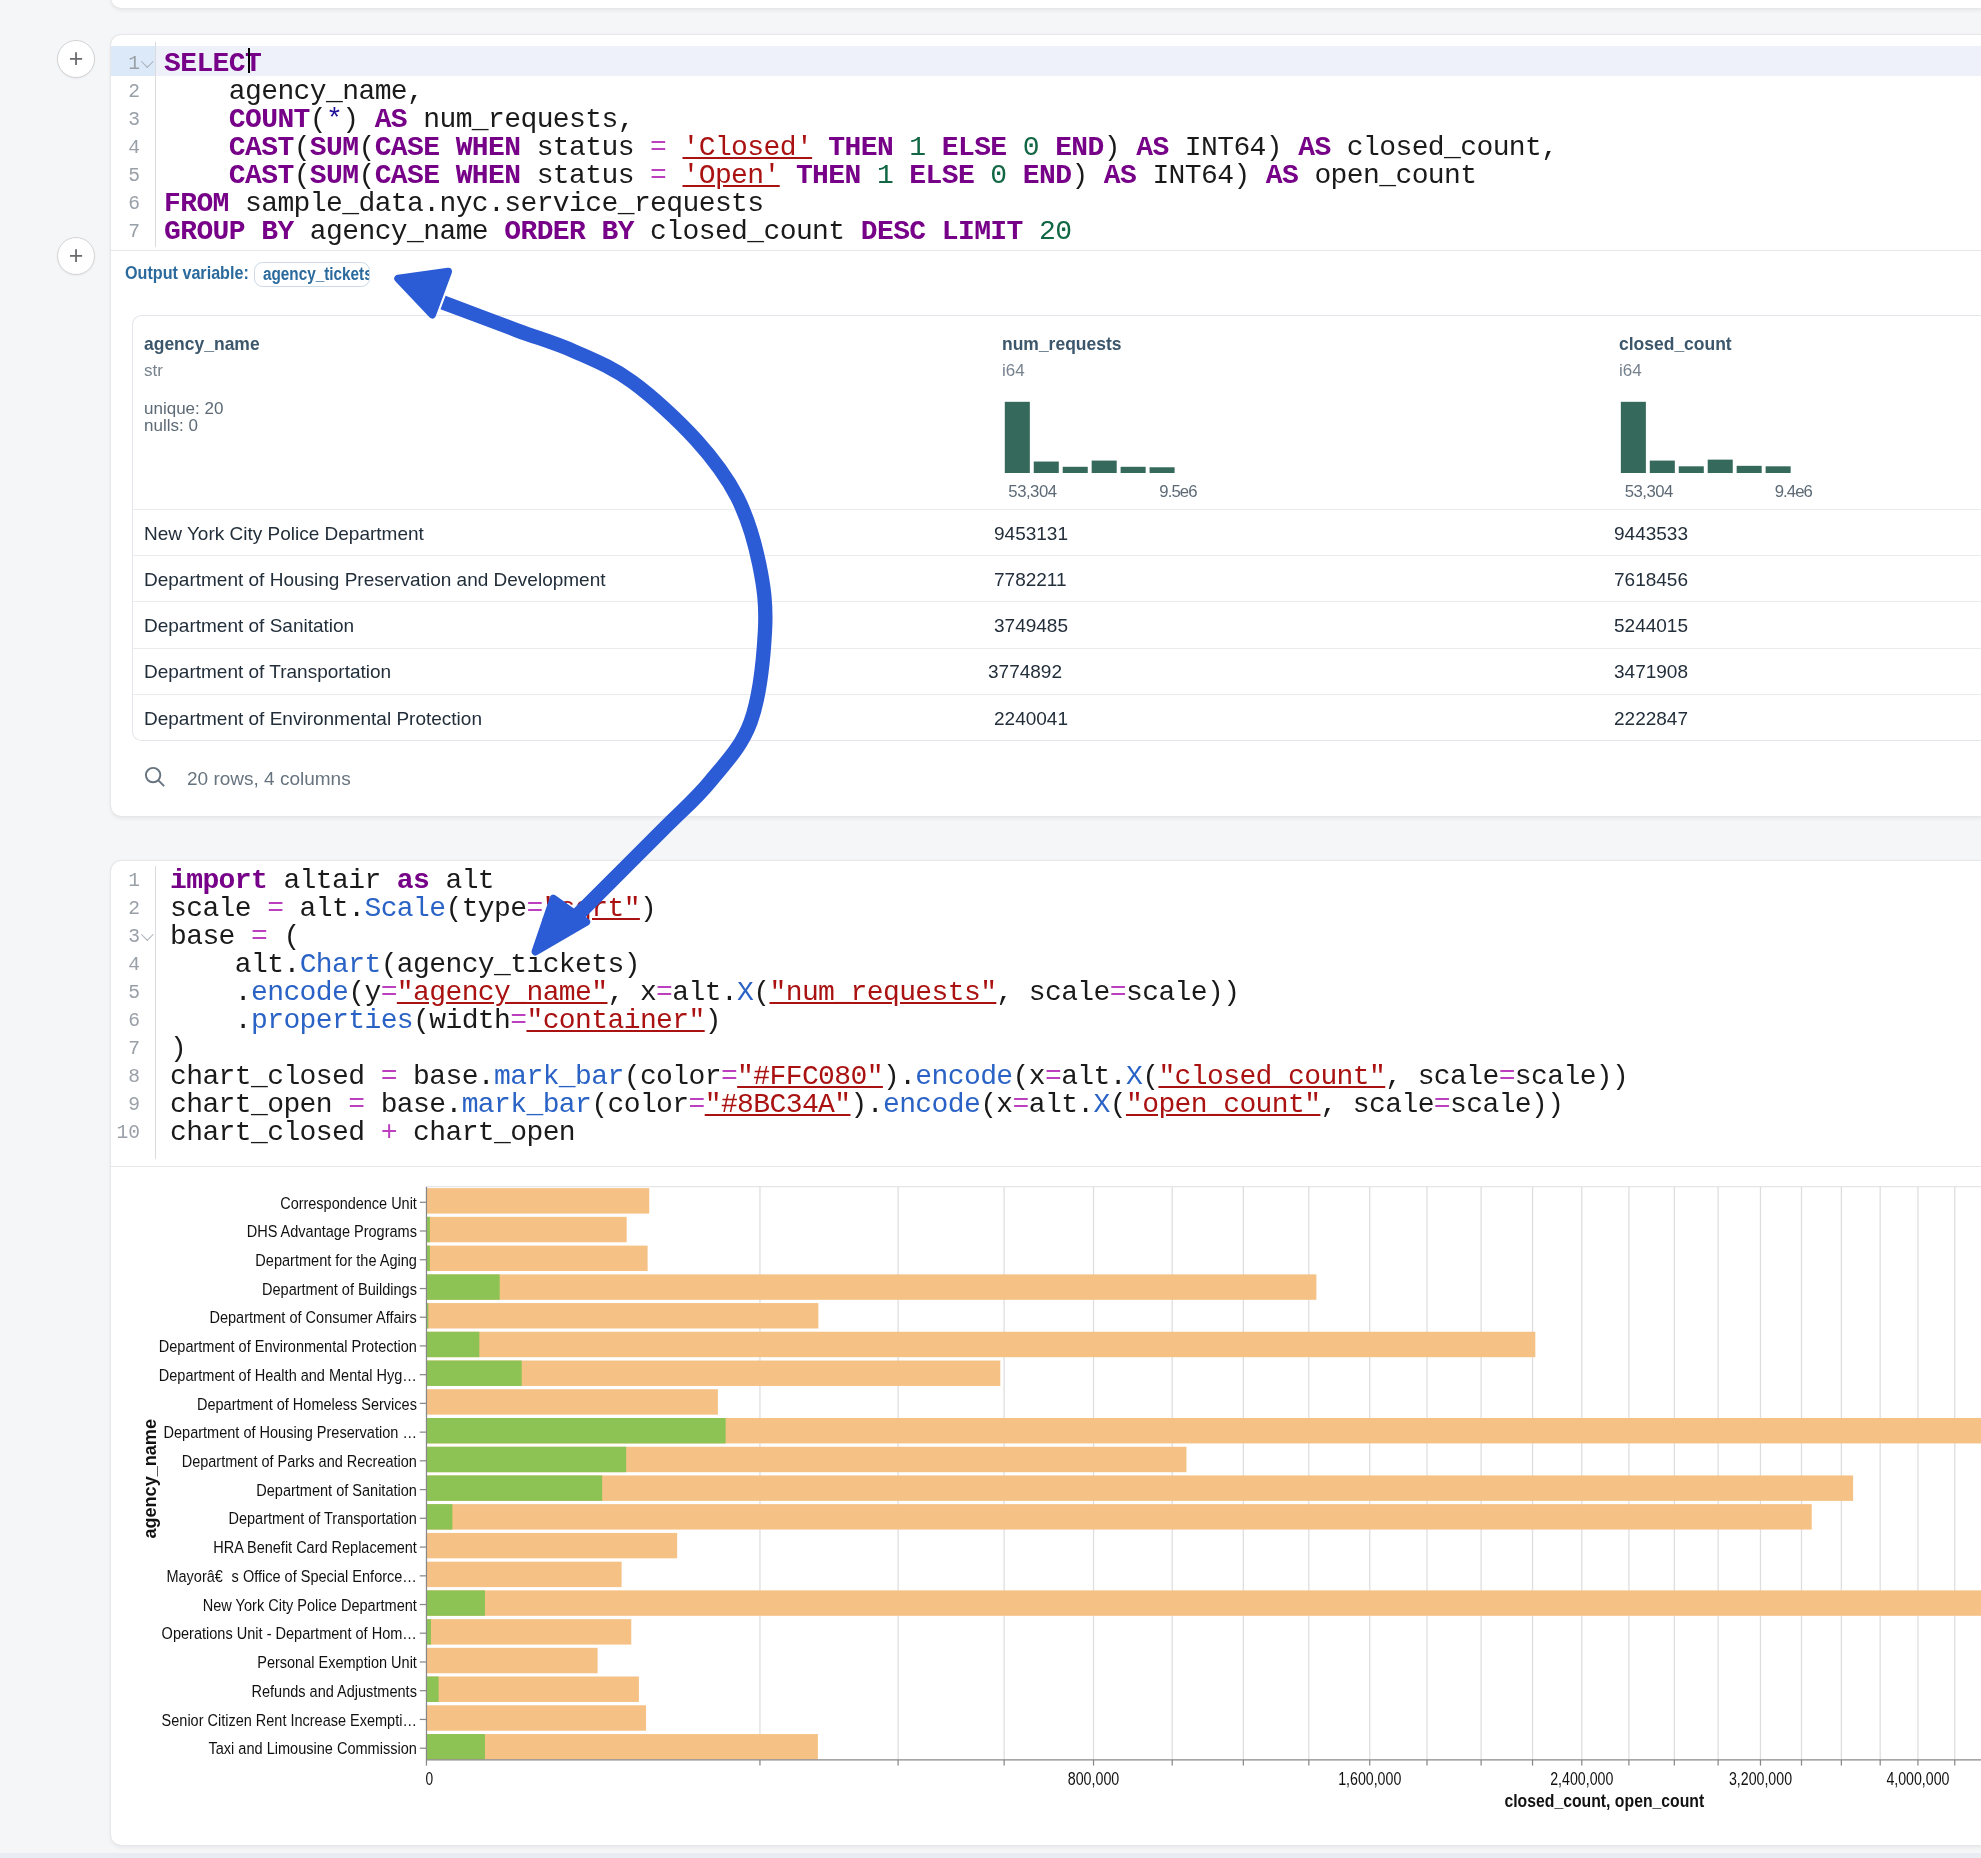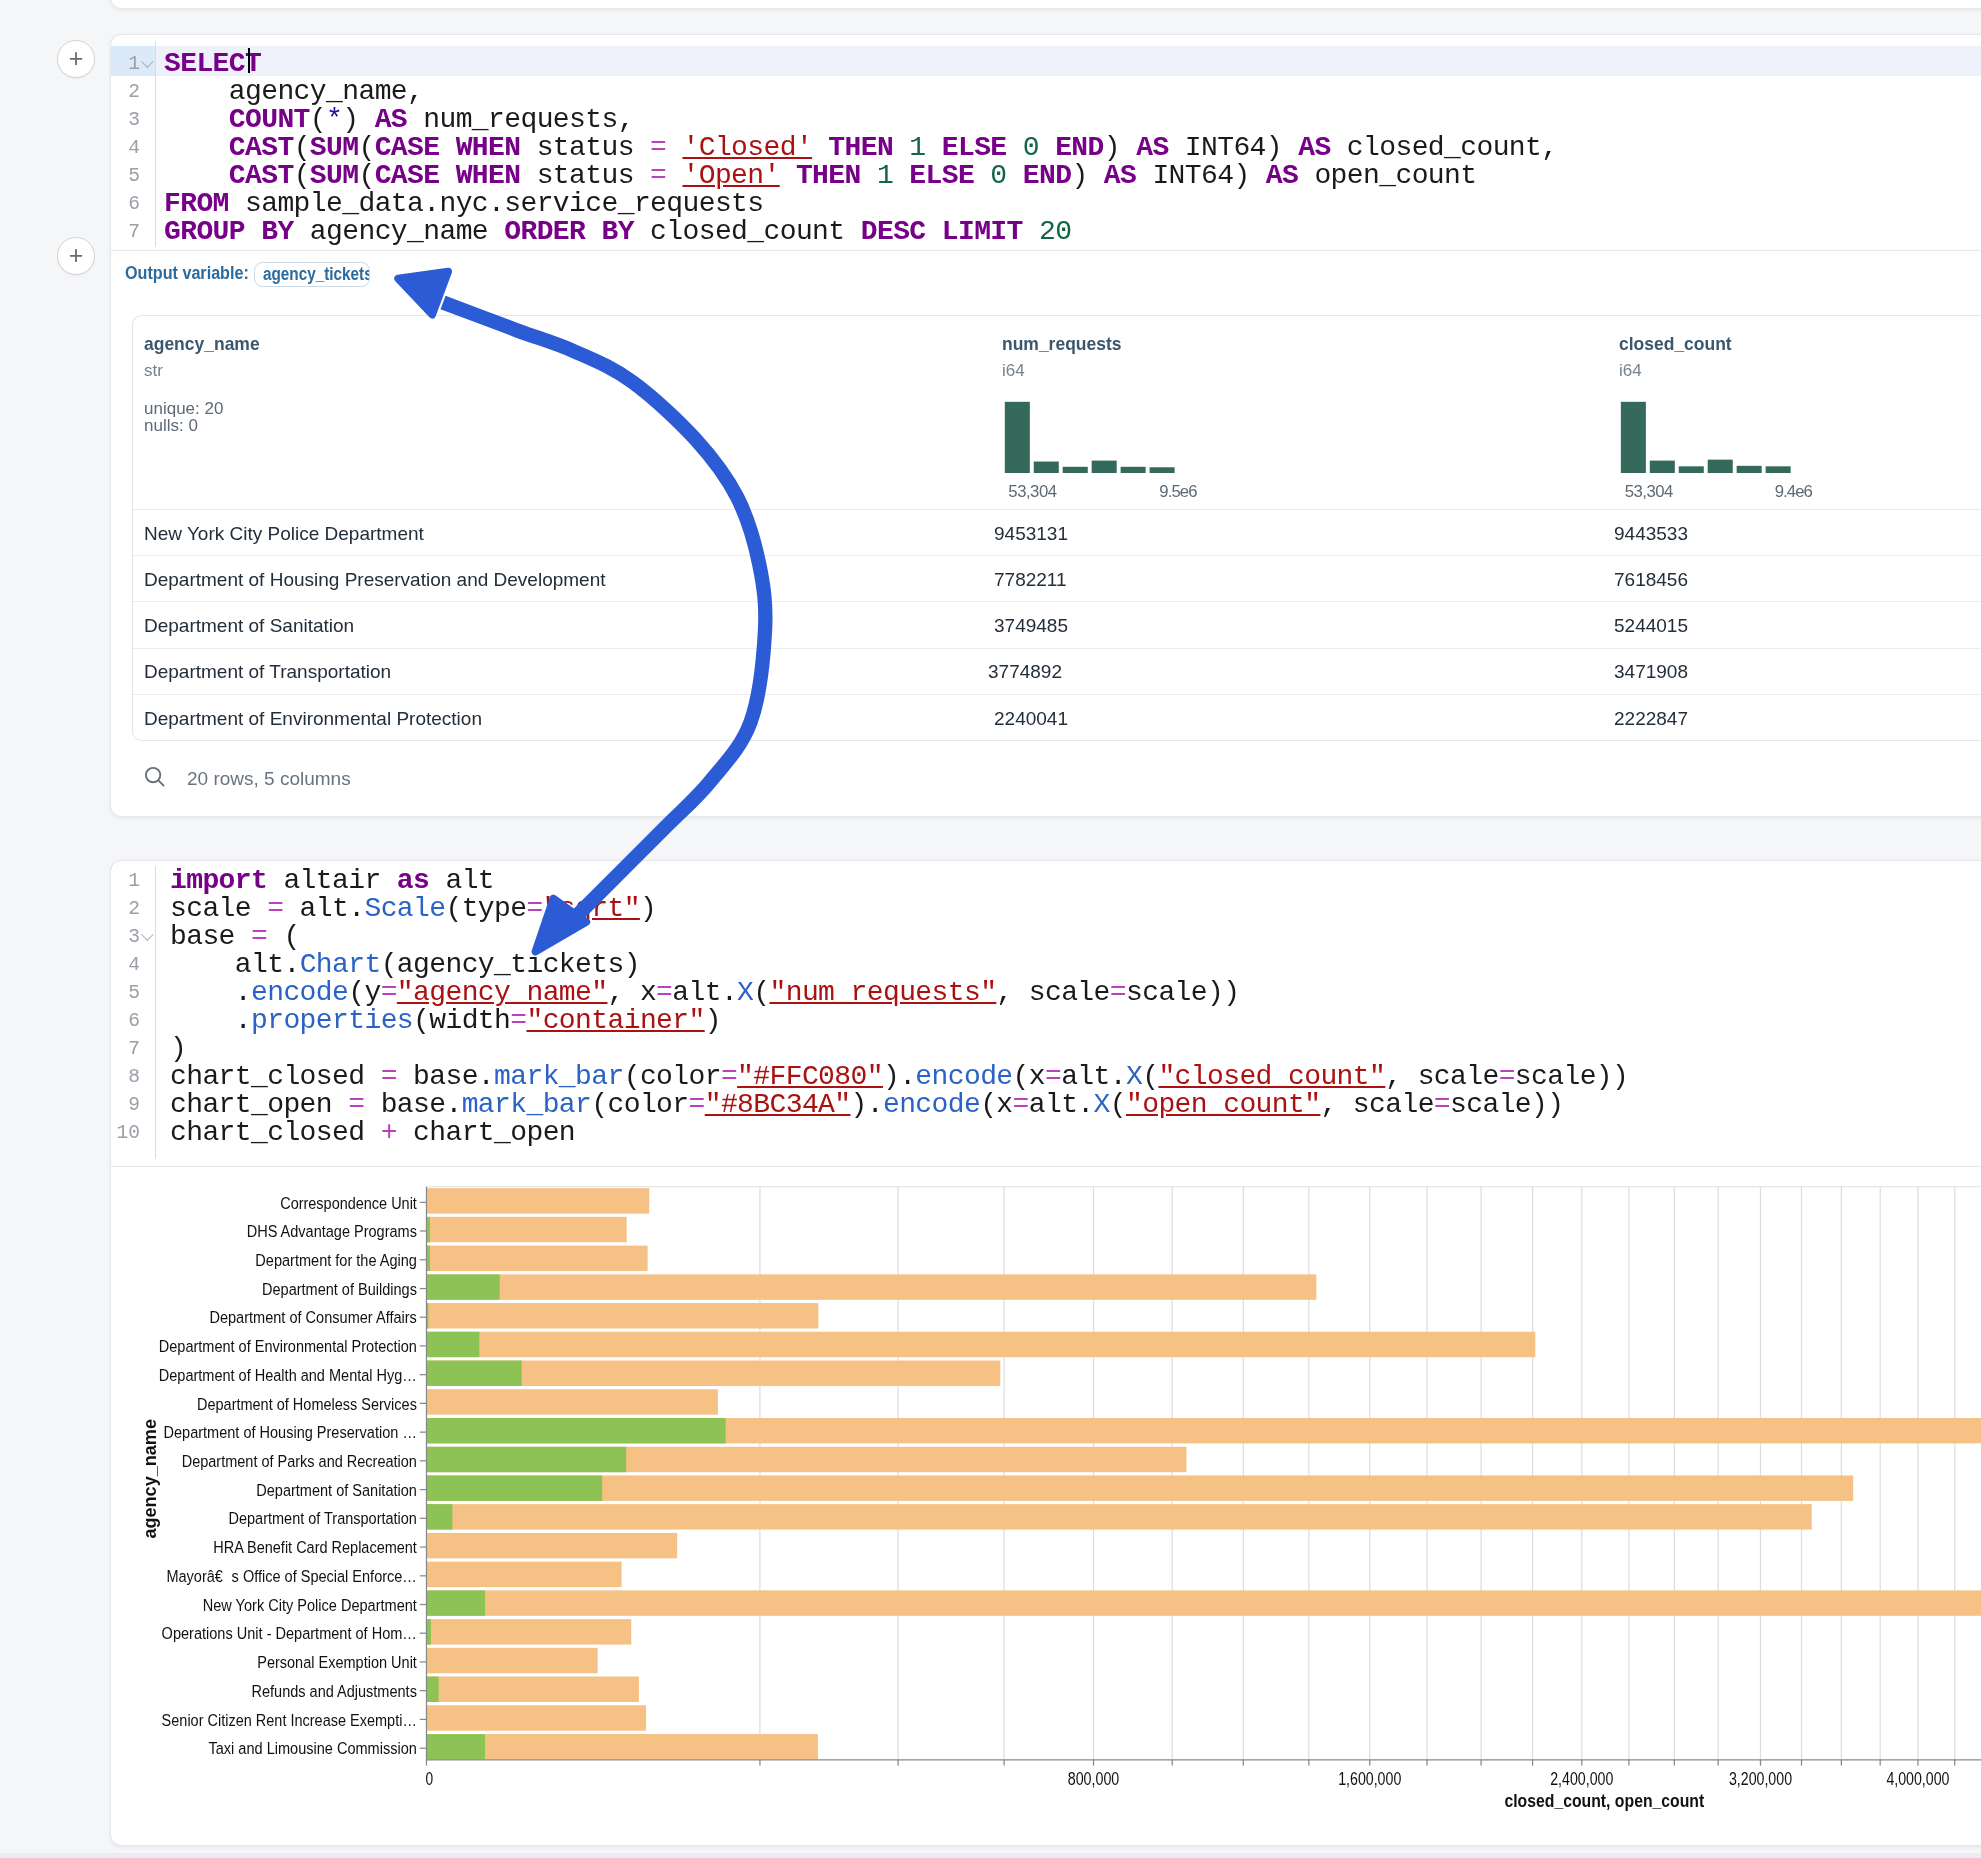--- a/index.html
+++ b/index.html
@@ -101,21 +101,21 @@
 <div class="rowtxt" style="left:988px;top:661px">3774892</div>
 <div class="rowtxt" style="left:1614px;top:661px">3471908</div>
 <div class="rowtxt" style="left:144px;top:708px">Department of Environmental Protection</div>
 <div class="rowtxt" style="left:994px;top:708px">2240041</div>
 <div class="rowtxt" style="left:1614px;top:708px">2222847</div>
 
 <svg style="position:absolute;left:143px;top:765px" width="25" height="25" viewBox="0 0 26 26">
     <circle cx="10.5" cy="10.5" r="7.5" fill="none" stroke="#67747f" stroke-width="2"></circle>
     <line x1="16" y1="16" x2="22" y2="22" stroke="#67747f" stroke-width="2"></line>
   </svg>
-<div style="position:absolute;left:187px;top:768px;font-size:19px;color:#67747f">20 rows, 5 columns</div>
+<div style="position:absolute;left:187px;top:768px;font-size:19px;color:#67747f">20 rows, 4 columns</div>
 
 <div class="card" style="left:110px;top:860px;width:1872px;height:986px;border-radius:11.5px 0 0 11.5px"></div>
 <div style="position:absolute;left:155px;top:866px;width:1px;height:293px;background:#d9dbde"></div>
 <div class="gut" style="left:96px;top:867px;line-height:28px">
     <div>1</div>
     <div>2</div>
     <div>3</div>
     <div>4</div>
     <div>5</div>
     <div>6</div>

